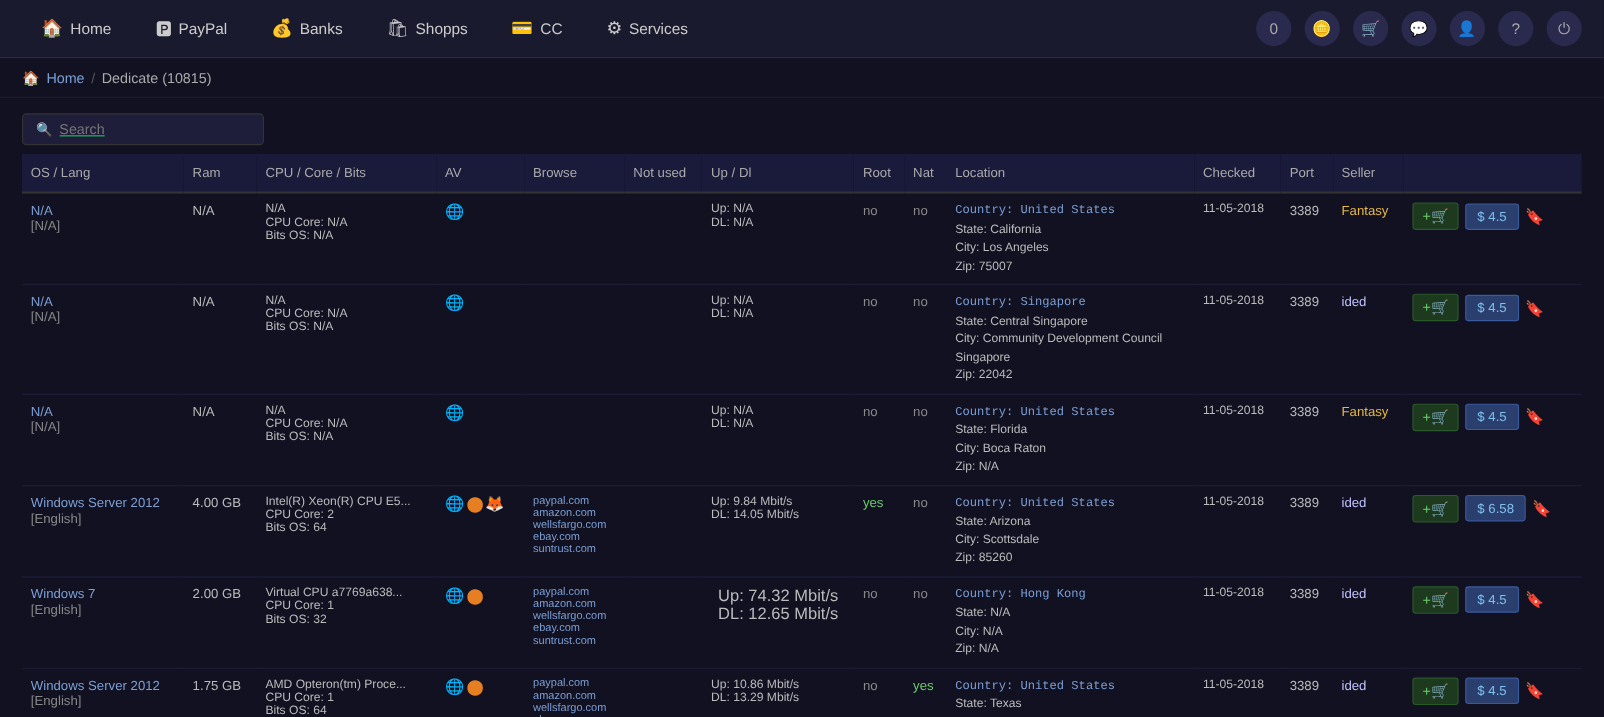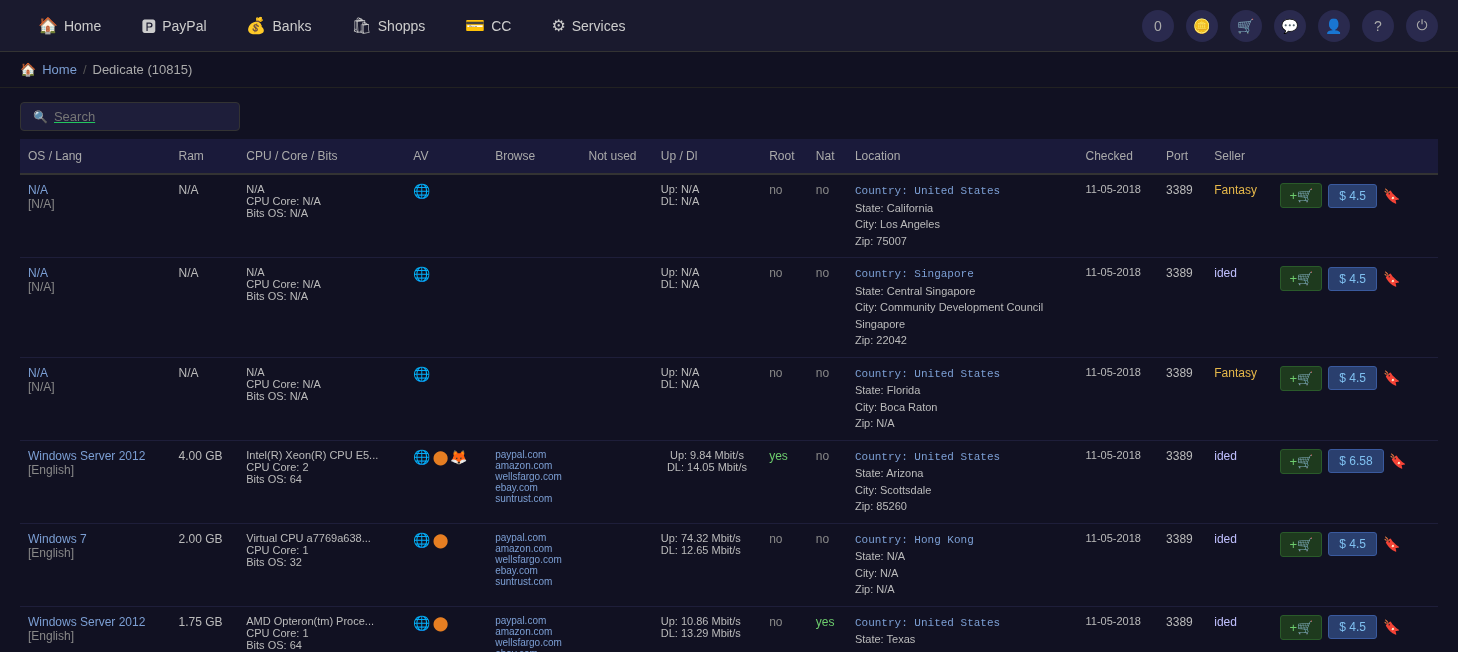--- a/index.html
+++ b/index.html
@@ -334,21 +334,21 @@
     </td>
     <td>4.00 GB</td>
     <td style="font-size:11px;">
       <div>Intel(R) Xeon(R) CPU E5...</div>
       <div>CPU Core: 2</div>
       <div>Bits OS: 64</div>
     </td>
     <td><span class="browser-icon" title="Internet Explorer" style="color:#4a90d9;">🌐</span><span class="browser-icon" title="Chrome" style="color:#e67e22;">⬤</span><span class="browser-icon" title="Firefox" style="color:#e74c3c;">🦊</span></td>
     <td style="font-size:10px; color:#7c9fd4;">paypal.com<br>amazon.com<br>wellsfargo.com<br>ebay.com<br>suntrust.com</td>
     <td></td>
-    <td style="font-size:11px;text-align:center;">Up: 9.84 Mbit/s<br>DL: 14.05 Mbit/s</td>
+    <td style="font-size:11px;">Up: 9.84 Mbit/s<br>DL: 14.05 Mbit/s</td>
     <td style="color:#6dcc6d;">yes</td>
     <td style="color:#888;">no</td>
     <td>
             <div class="location-cell">
               <div class="location-country">Country: United States</div>
               <div>State: Arizona</div>
               <div>City: Scottsdale</div>
               <div>Zip: 85260</div>
             </div>
           </td>
@@ -370,21 +370,21 @@
     </td>
     <td>2.00 GB</td>
     <td style="font-size:11px;">
       <div>Virtual CPU a7769a638...</div>
       <div>CPU Core: 1</div>
       <div>Bits OS: 32</div>
     </td>
     <td><span class="browser-icon" title="Internet Explorer" style="color:#4a90d9;">🌐</span><span class="browser-icon" title="Chrome" style="color:#e67e22;">⬤</span></td>
     <td style="font-size:10px; color:#7c9fd4;">paypal.com<br>amazon.com<br>wellsfargo.com<br>ebay.com<br>suntrust.com</td>
     <td></td>
-    <td style="font-size:11px;">Up: 74.32 Mbit/s<br>DL: 12.65 Mbit/s</td>
+    <td style="font-size:15px;text-align:center;">Up: 74.32 Mbit/s<br>DL: 12.65 Mbit/s</td>
     <td style="color:#888;">no</td>
     <td style="color:#888;">no</td>
     <td>
             <div class="location-cell">
               <div class="location-country">Country: Hong Kong</div>
               <div>State: N/A</div>
               <div>City: N/A</div>
               <div>Zip: N/A</div>
             </div>
           </td>

